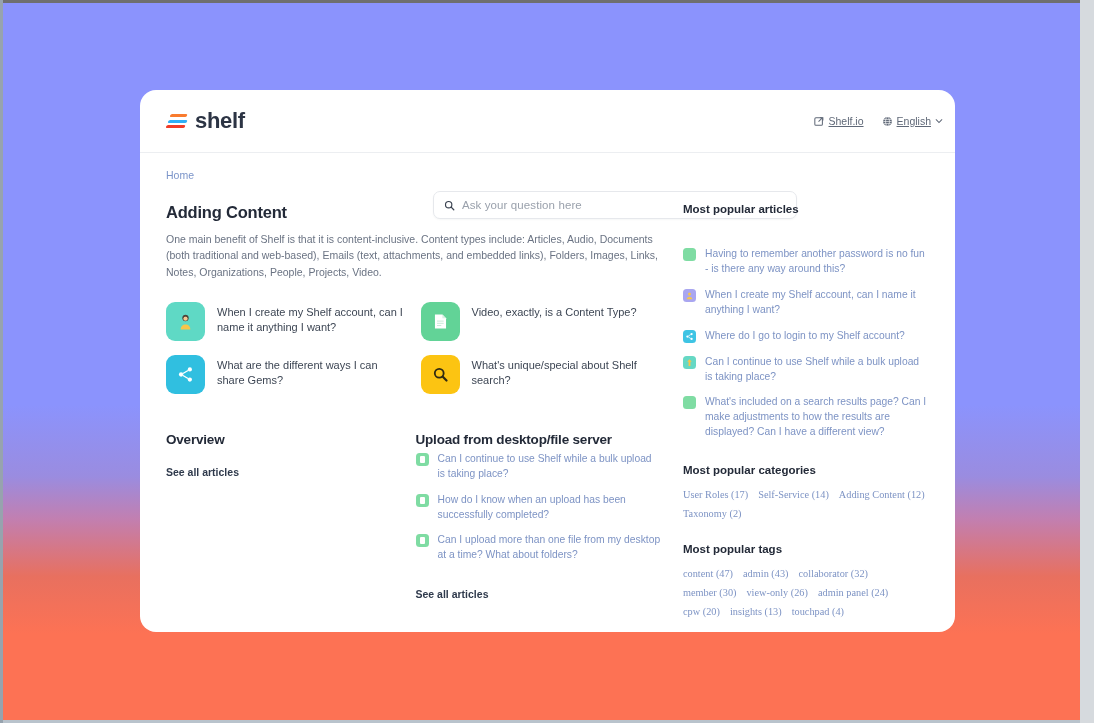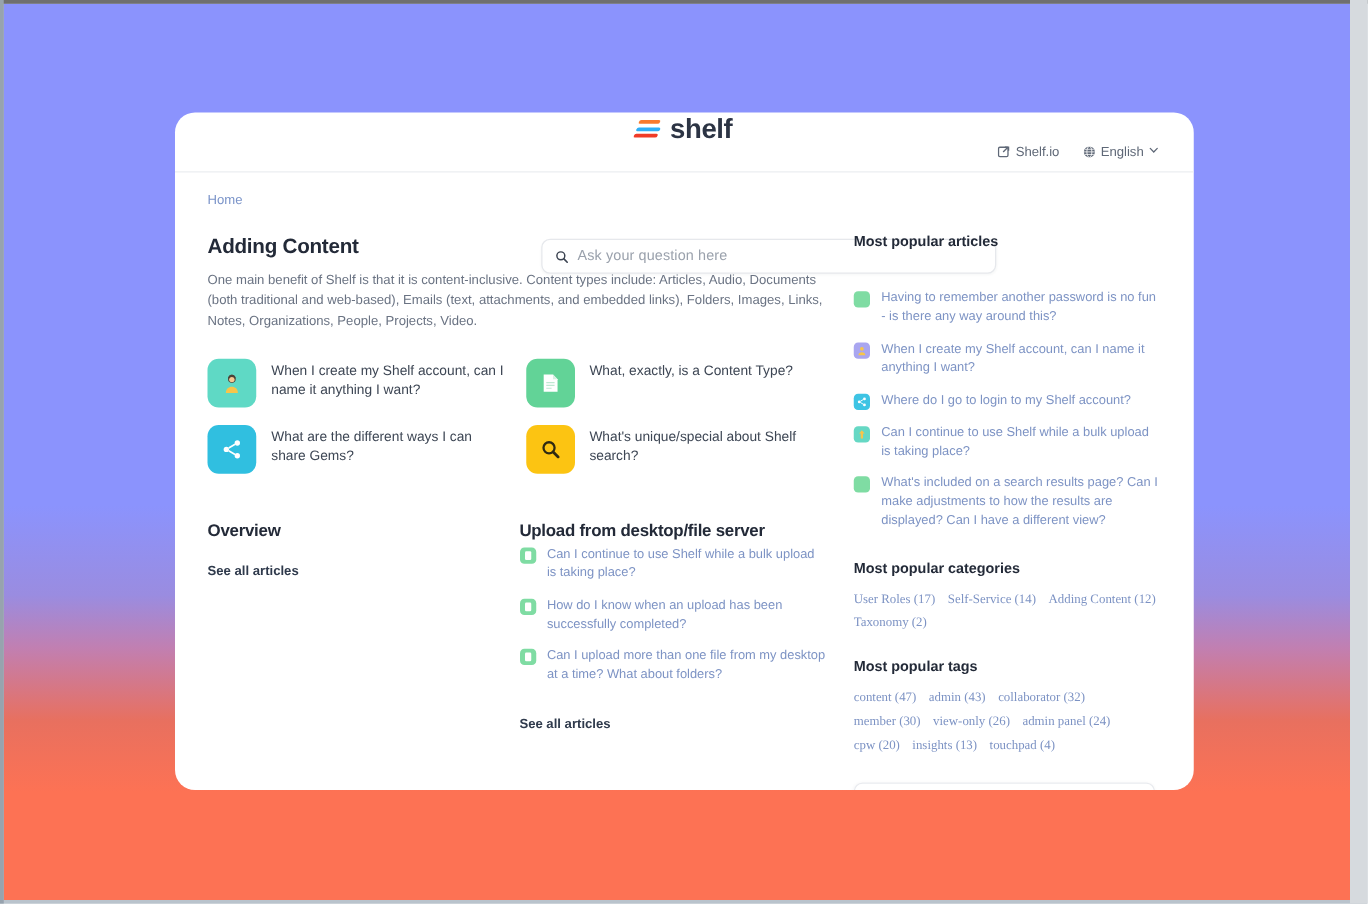--- a/index.html
+++ b/index.html
@@ -47,27 +47,26 @@
     position: absolute;
     left: 140px; top: 90px;
     width: 815px; height: 542px;
     background: #ffffff;
     border-radius: 16px;
     overflow: hidden;
   }
 
   
   .header {
-    height: 48px;
+    height: 63px;
     display: flex;
     align-items: center;
-    padding: 0 28px 0 26px;
+    padding: 0 12px 0 26px;
     border-bottom: 1px solid #eceef1;
     position: relative;
-    flex-direction: column;
   }
   .logo-wrap { display: flex; align-items: center; gap: 7px; }
   .logo-mark { width: 22px; height: 18px; position: relative; }
   .logo-mark i {
     position: absolute; left: 0; height: 3.4px; border-radius: 2px;
     display: block;
     transform: skewX(-22deg);
   }
   .logo-mark i.b1 { top: 2px;  left: 4px; width: 17px; background: #f97b2e; }
   .logo-mark i.b2 { top: 7.5px; left: 2px; width: 19px; background: #2eaff7; }
@@ -91,21 +90,21 @@
   .search-top .ph, .search-bottom .ph {
     font-size: 11.5px; color: #9aa1ac; letter-spacing: .1px;
   }
   .mag { flex: 0 0 auto; }
 
   .header-right {
     margin-left: auto;
     display: flex; align-items: center; gap: 18px;
     font-size: 10.5px; color: #5f6877;
   }
-  .hr-item { display: flex; align-items: flex-start; gap: 4px; cursor: pointer; }
+  .hr-item { display: flex; align-items: center; gap: 4px; cursor: pointer; text-decoration: underline; }
 
   
   .body { padding: 16px 26px 0 26px; position: relative; }
   .breadcrumb { font-size: 10.5px; color: #7b94c9; margin-bottom: 22px; }
 
   .cols { display: flex; gap: 0; }
   .col-left { width: 505px; padding-right: 10px; }
   .col-right { width: 262px; padding-left: 12px; }
 
   h1.page-title {
@@ -256,21 +255,21 @@
           </div>
 
           <div class="qcard">
             <span class="qicon" style="background:#62d397">
               <svg width="19" height="19" viewBox="0 0 24 24">
                 <path d="M5 3.2 h9.4 L19 8 v12.8 H5 z" fill="#ffffff"></path>
                 <path d="M14.4 3.2 L19 8 h-4.6 z" fill="#d8f0e3"></path>
                 <path d="M7.6 11.5 h8.4 M7.6 14.3 h8.4 M7.6 17.1 h5.4" stroke="#bfe8d2" stroke-width="1.1"></path>
               </svg>
             </span>
-            <span class="qtext">What, exactly, is a Content Type?</span>
+            <span class="qtext">Video, exactly, is a Content Type?</span>
           </div>
 
           <div class="qcard">
             <span class="qicon" style="background:#30bfe0">
               <svg width="19" height="19" viewBox="0 0 24 24">
                 <circle cx="17.5" cy="5.6" r="2.7" fill="#fff"></circle>
                 <circle cx="6.4" cy="12" r="2.7" fill="#fff"></circle>
                 <circle cx="17.5" cy="18.4" r="2.7" fill="#fff"></circle>
                 <path d="M8.8 10.7 L15.2 6.9 M8.8 13.3 L15.2 17.1" stroke="#fff" stroke-width="1.7"></path>
               </svg>

